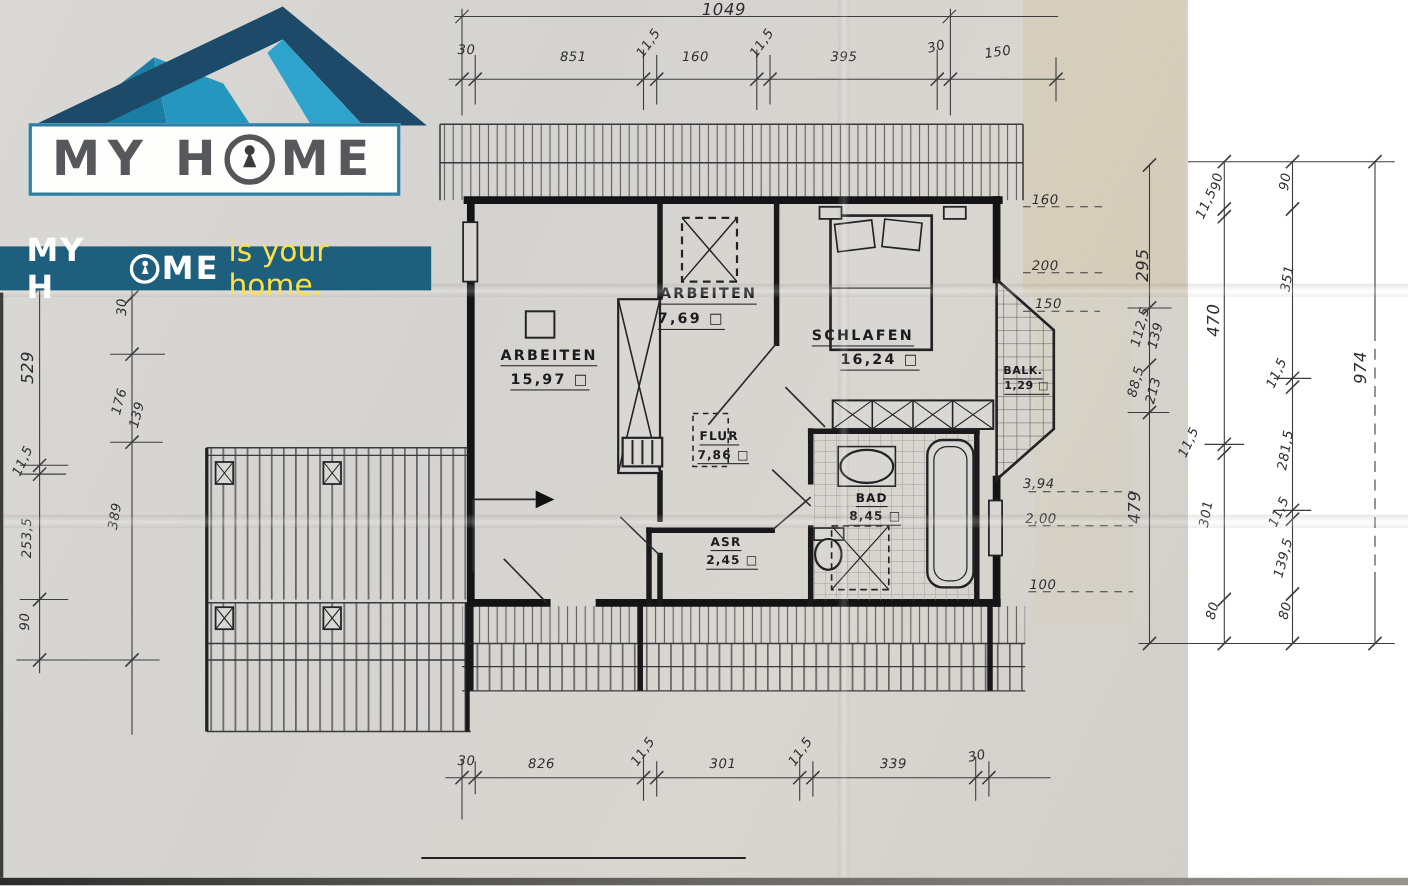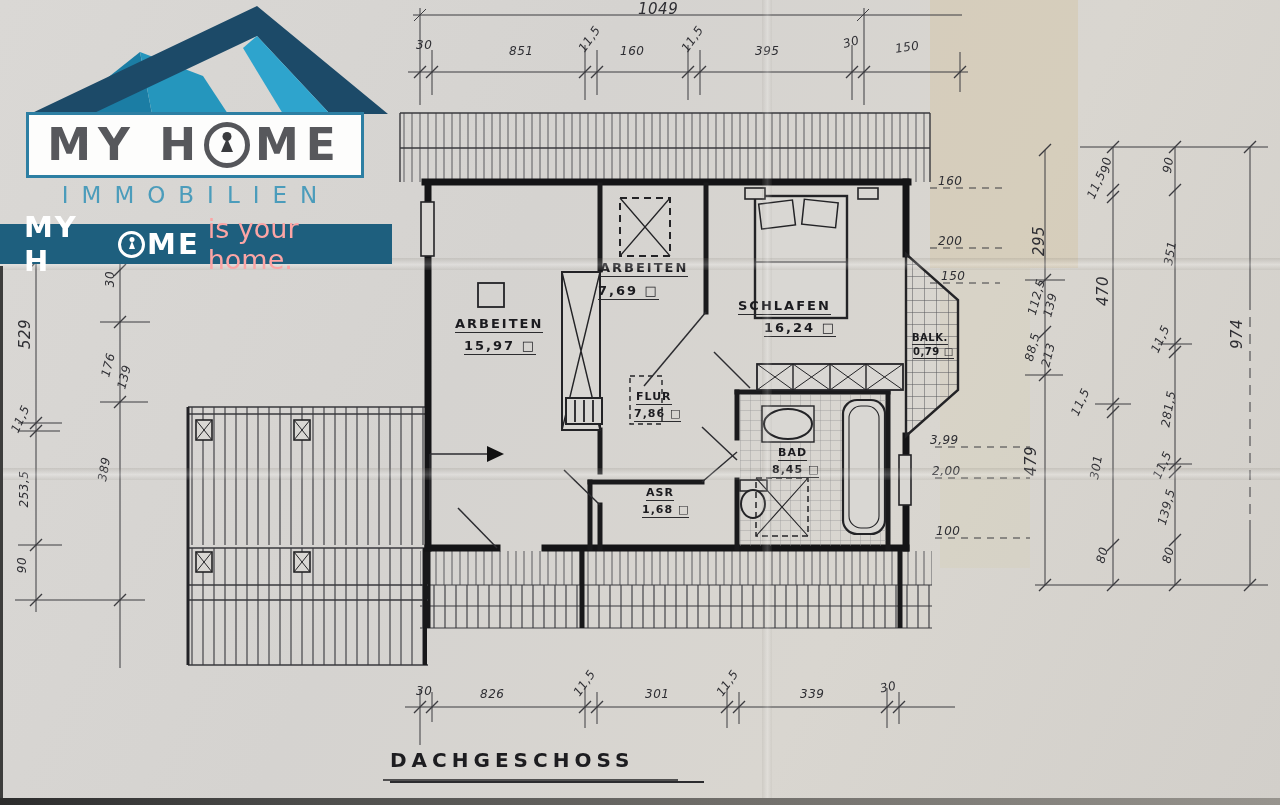--- a/index.html
+++ b/index.html
@@ -1,16 +1,16 @@
 <!DOCTYPE html>
 <html><head>
 <meta charset="utf-8">
 <style>
   html,body{margin:0;padding:0;width:1280px;height:805px;overflow:hidden}
-  #stage{position:relative;width:1280px;height:805px;
+  #stage{position:relative;width:1080px;height:805px;
     background:linear-gradient(115deg,#dad8d5 0%,#d5d3d0 38%,#d9d6d0 68%,#d2cfca 100%);
     font-family:"DejaVu Sans",sans-serif}
   #plan-svg{position:absolute;left:0;top:0;z-index:2}
   
   .lbl{position:absolute;z-index:3;font:italic 12px "DejaVu Sans",sans-serif;color:#2e2e33;
     white-space:nowrap;letter-spacing:.5px}
   .big{font-size:15px}
   .v{transform:rotate(-90deg)}
   .d55{transform:rotate(-55deg)}
   .d65{transform:rotate(-65deg)}
@@ -43,21 +43,21 @@
     border-radius:50%;margin:0 5px 0 1px;vertical-align:-5px}
   .kh::before{content:"";position:absolute;left:50%;top:5px;transform:translateX(-50%);
     width:9px;height:9px;background:#3a3b3e;border-radius:50%}
   .kh::after{content:"";position:absolute;left:50%;top:11px;transform:translateX(-50%);width:0;
     border-left:6px solid transparent;border-right:6px solid transparent;border-bottom:14px solid #3a3b3e}
   #logo-sub{position:absolute;left:0;top:182px;width:392px;text-align:center;font-size:23px;
     letter-spacing:13px;color:#4b9cbb;font-weight:500}
   #logo-banner{position:absolute;left:0;top:224px;width:392px;height:40px;background:#1e5f7e;
     display:flex;align-items:center;padding-left:24px;box-sizing:border-box}
   .bt1{font-size:29px;font-weight:bold;color:#fff;letter-spacing:2px}
-  .bt2{font-size:27px;color:#fca5a5;margin-left:8px}
+  .bt2{font-size:27px;color:#fde047;margin-left:8px}
   .khw{display:inline-block;position:relative;width:21px;height:21px;border:3.5px solid #fff;
     border-radius:50%;margin:0 2px;vertical-align:-3px}
   .khw::before{content:"";position:absolute;left:50%;top:3px;transform:translateX(-50%);
     width:5px;height:5px;background:#fff;border-radius:50%}
   .khw::after{content:"";position:absolute;left:50%;top:7px;transform:translateX(-50%);width:0;
     border-left:3.5px solid transparent;border-right:3.5px solid transparent;border-bottom:8px solid #fff}
 </style>
 </head>
 <body>
 
@@ -253,60 +253,58 @@
   <span class="lbl d80" style="left:1150px;top:402px">281,5</span>
   <span class="lbl d65" style="left:1148px;top:458px">11,5</span>
   <span class="lbl d75" style="left:1148px;top:500px">139,5</span>
   <span class="lbl d75" style="left:1160px;top:548px">80</span>
 
   <span class="lbl v big" style="left:1222px;top:325px">974</span>
 
   <span class="lbl" style="left:938px;top:174px">160</span>
   <span class="lbl" style="left:938px;top:234px">200</span>
   <span class="lbl" style="left:941px;top:269px">150</span>
-  <span class="lbl" style="left:930px;top:433px">3,99</span>
+  <span class="lbl" style="left:930px;top:433px">3,94</span>
   <span class="lbl" style="left:932px;top:464px">2,00</span>
   <span class="lbl" style="left:936px;top:524px">100</span>
 
   <span class="room" style="left:455px;top:316px">ARBEITEN</span>
   <span class="room" style="left:464px;top:338px">15,97 □</span>
   <span class="room" style="left:600px;top:260px">ARBEITEN</span>
   <span class="room" style="left:598px;top:283px">7,69 □</span>
   <span class="room" style="left:738px;top:298px">SCHLAFEN</span>
   <span class="room" style="left:764px;top:320px">16,24 □</span>
   <span class="room rsm" style="left:636px;top:390px">FLUR</span>
   <span class="room rsm" style="left:634px;top:407px">7,86 □</span>
   <span class="room rsm" style="left:778px;top:446px">BAD</span>
   <span class="room rsm" style="left:772px;top:463px">8,45 □</span>
   <span class="room rsm" style="left:646px;top:486px">ASR</span>
-  <span class="room rsm" style="left:642px;top:503px">1,68 □</span>
+  <span class="room rsm" style="left:642px;top:503px">2,45 □</span>
   <span class="room rxs" style="left:912px;top:332px">BALK.</span>
-  <span class="room rxs" style="left:913px;top:346px">0,79 □</span>
-
-  <span id="plan-title">DACHGESCHOSS</span>
+  <span class="room rxs" style="left:913px;top:346px">1,29 □</span>
+
 
   <div class="fold-h" style="top:258px"></div>
   <div class="fold-h" style="top:468px"></div>
   <div class="fold-v" style="left:762px"></div>
   <div id="edge-left"></div>
   <div id="edge-bottom"></div>
 
   <div id="logo">
     <svg id="logo-roof" width="400" height="120">
       <polygon points="140,52 62,114 152,114" fill="#1b7da4"></polygon>
       <polygon points="140,52 152,114 228,114 203,76" fill="#2596bd"></polygon>
       <polygon points="257,6 388,114 330,114 257,36 92,114 30,114" fill="#1c4a68"></polygon>
       <polygon points="257,36 330,114 283,114 243,48" fill="#2ea4cd"></polygon>
     </svg>
     <div id="logo-box">
       <span class="logo-word">MY H</span>
         <span class="kh"></span>
         <span class="logo-word">ME</span>
     </div>
-    <div id="logo-sub">IMMOBILIEN</div>
     <div id="logo-banner">
       <span class="bt1">MY H</span>
         <span class="khw"></span>
         <span class="bt1">ME</span>
         <span class="bt2">is your home.</span>
     </div>
   </div>
 
 </div>
 

